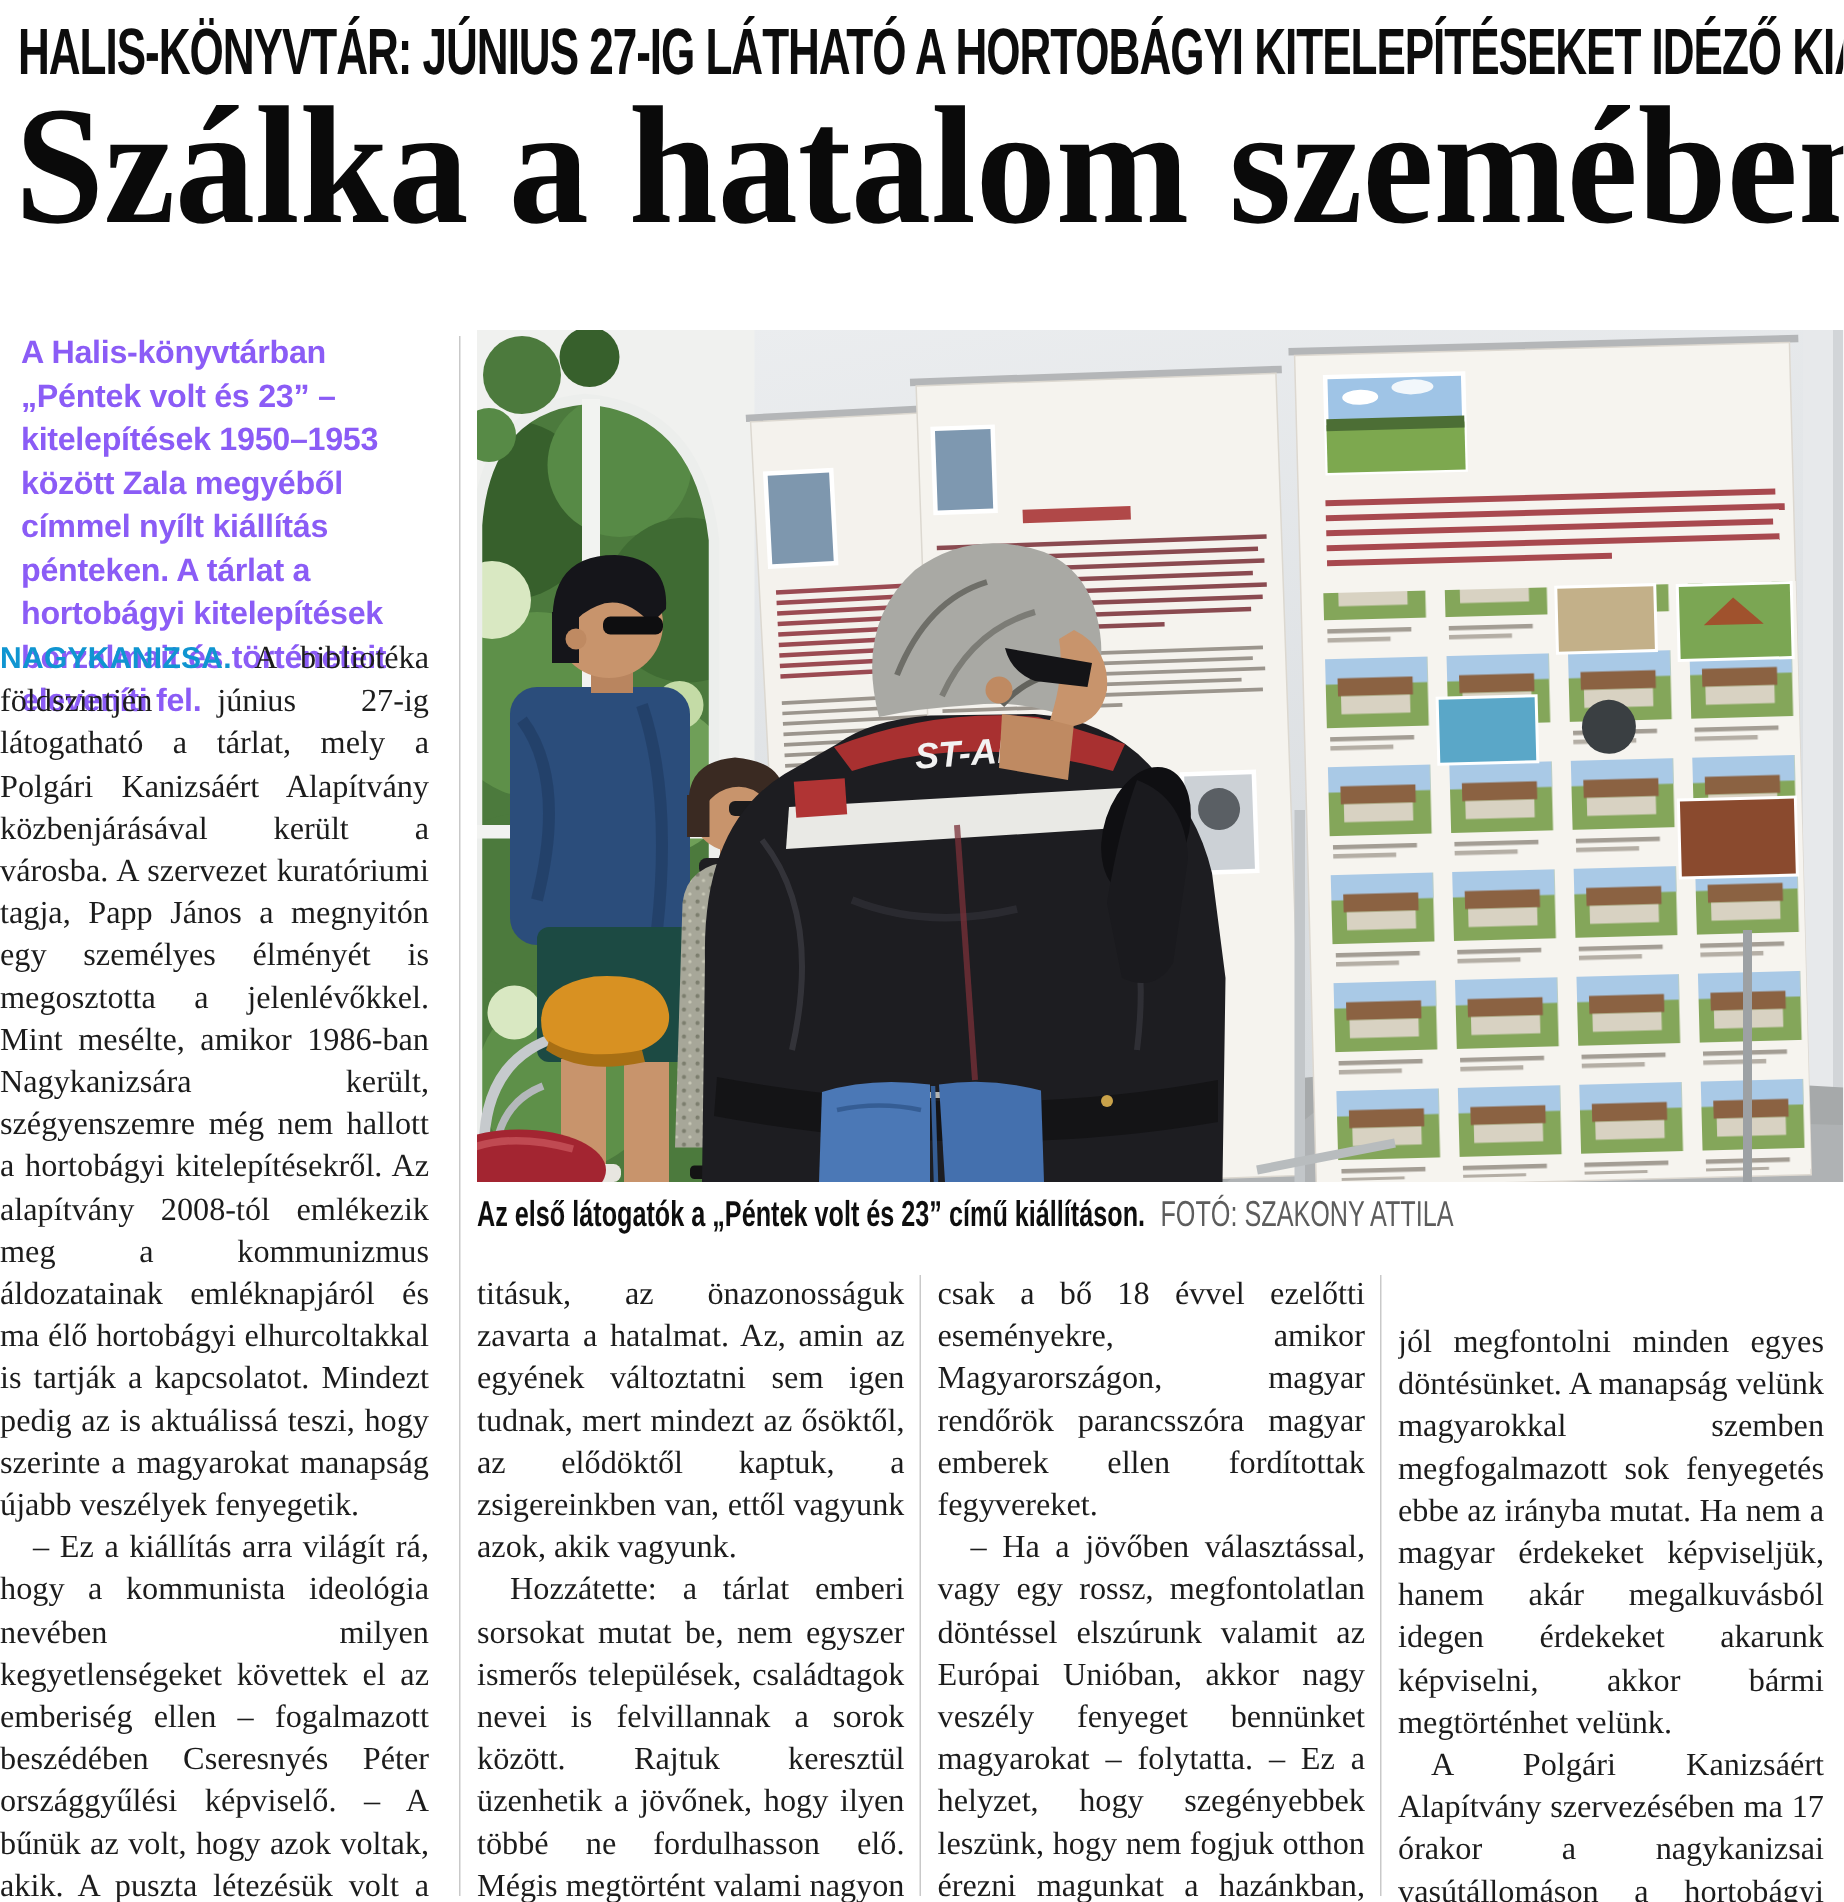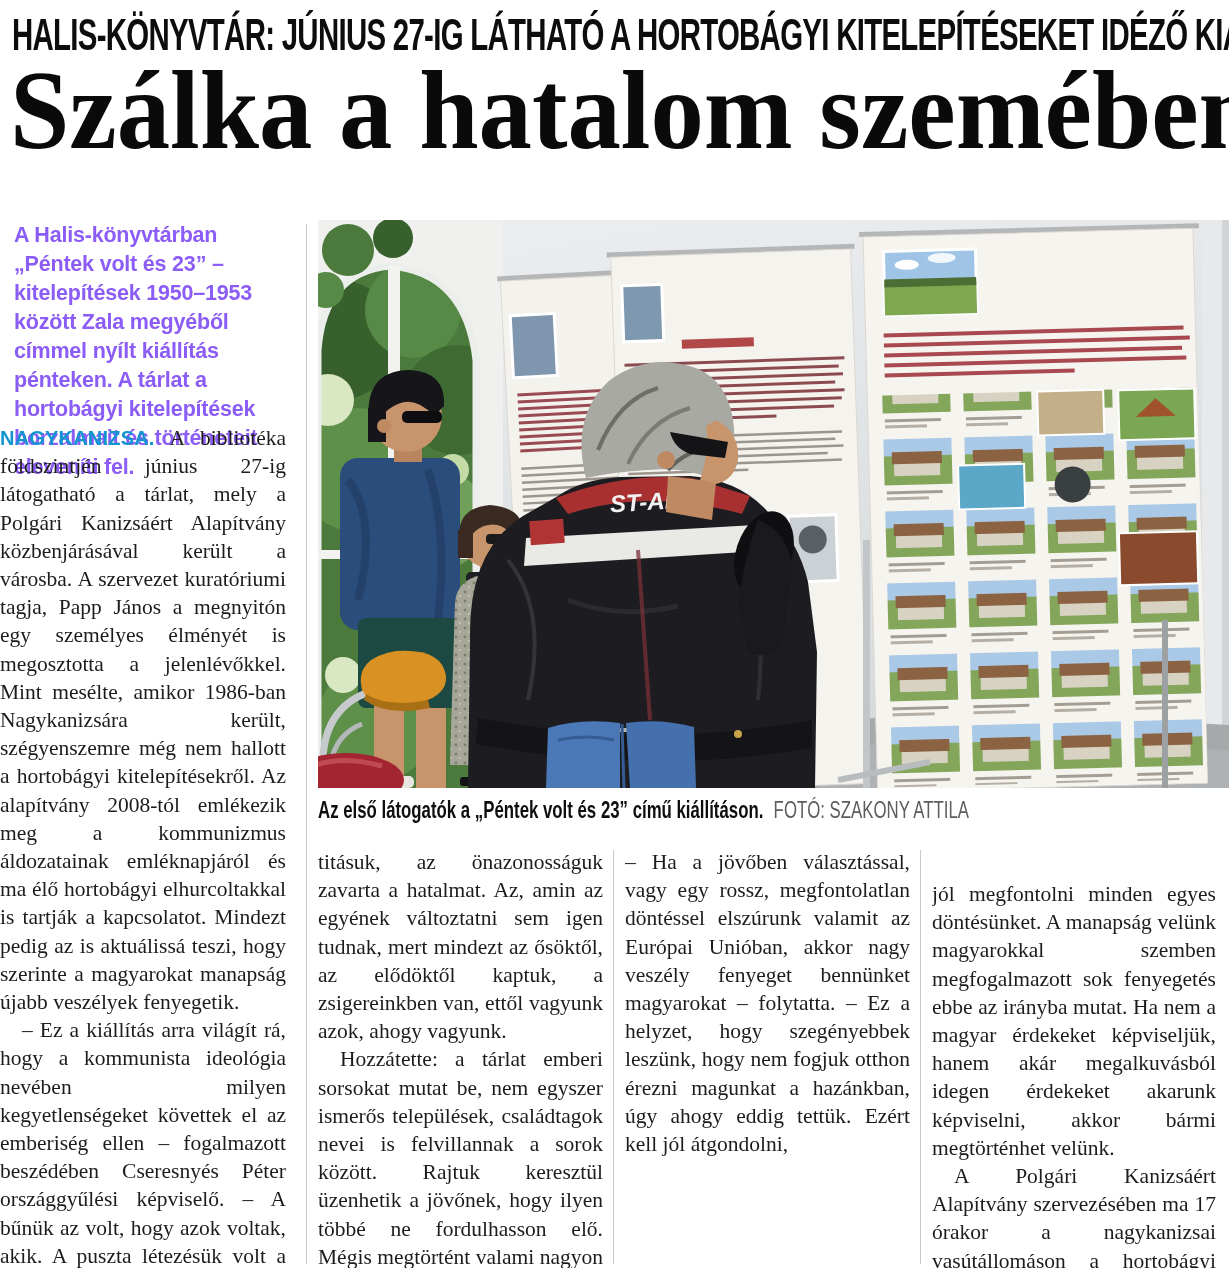--- a/index.html
+++ b/index.html
@@ -281,25 +281,26 @@
     <span class="cap-bold">Az első látogatók a „Péntek volt és 23” című kiállításon.</span>
     <span class="cap-credit">FOTÓ: SZAKONY ATTILA</span>
   </div>
 
   <div class="col" id="col1">
     <p><span class="loc">NAGYKANIZSA.</span><span> A bibliotéka földszintjén június 27-ig látogatható a tárlat, mely a Polgári Kanizsáért Alapítvány közbenjárásával került a városba. A szervezet kuratóriumi tagja, Papp János a megnyitón egy személyes élményét is megosztotta a jelenlévőkkel. Mint mesélte, amikor 1986-ban Nagykanizsára került, szégyenszemre még nem hallott a hortobágyi kitelepítésekről. Az alapítvány 2008-tól emlékezik meg a kommunizmus áldozatainak emléknapjáról és ma élő hortobágyi elhurcoltakkal is tartják a kapcsolatot. Mindezt pedig az is aktuálissá teszi, hogy szerinte a magyarokat manapság újabb veszélyek fenyegetik.</span></p>
     <p>– Ez a kiállítás arra világít rá, hogy a kommunista ideológia nevében milyen kegyetlenségeket követtek el az emberiség ellen – fogalmazott beszédében Cseresnyés Péter országgyűlési képviselő. – A bűnük az volt, hogy azok voltak, akik. A puszta létezésük volt a szálka a kommunista hatalom szemében. Az iden-</p>
   </div>
 
   <div class="col" id="col2">
-    <p>titásuk, az önazonosságuk zavarta a hatalmat. Az, amin az egyének változtatni sem igen tudnak, mert mindezt az ősöktől, az elődöktől kaptuk, a zsigereinkben van, ettől vagyunk azok, ahogy vagyunk.</p>
+    <p>titásuk, az önazonosságuk zavarta a hatalmat. Az, amin az egyének változtatni sem igen tudnak, mert mindezt az ősöktől, az elődöktől kaptuk, a zsigereinkben van, ettől vagyunk azok, akik vagyunk.</p>
     <p>Hozzátette: a tárlat emberi sorsokat mutat be, nem egyszer ismerős települések, családtagok nevei is felvillannak a sorok között. Rajtuk keresztül üzenhetik a jövőnek, hogy ilyen többé ne fordulhasson elő. Mégis megtörtént valami nagyon hasonló. Emlékezzünk</p>
   </div>
 
   <div class="col" id="col3">
+    <p>csak a bő 18 évvel ezelőtti eseményekre, amikor Magyarországon, magyar rendőrök parancsszóra magyar emberek ellen fordítottak fegyvereket.</p>
     <p>– Ha a jövőben választással, vagy egy rossz, megfontolatlan döntéssel elszúrunk valamit az Európai Unióban, akkor nagy veszély fenyeget bennünket magyarokat – folytatta. – Ez a helyzet, hogy szegényebbek leszünk, hogy nem fogjuk otthon érezni magunkat a hazánkban, úgy ahogy eddig tettük. Ezért kell jól átgondolni,</p>
   </div>
 
   <div class="col" id="col4">
     <p>jól megfontolni minden egyes döntésünket. A manapság velünk magyarokkal szemben megfogalmazott sok fenyegetés ebbe az irányba mutat. Ha nem a magyar érdekeket képviseljük, hanem akár megalkuvásból idegen érdekeket akarunk képviselni, akkor bármi megtörténhet velünk.</p>
     <p><span>A Polgári Kanizsáért Alapítvány szervezésében ma 17 órakor a nagykanizsai vasútállomáson a hortobágyi kényszermunkatáborokba elhurcoltakra emlékeznek. </span></p>
   </div>
 
 </div>
 

